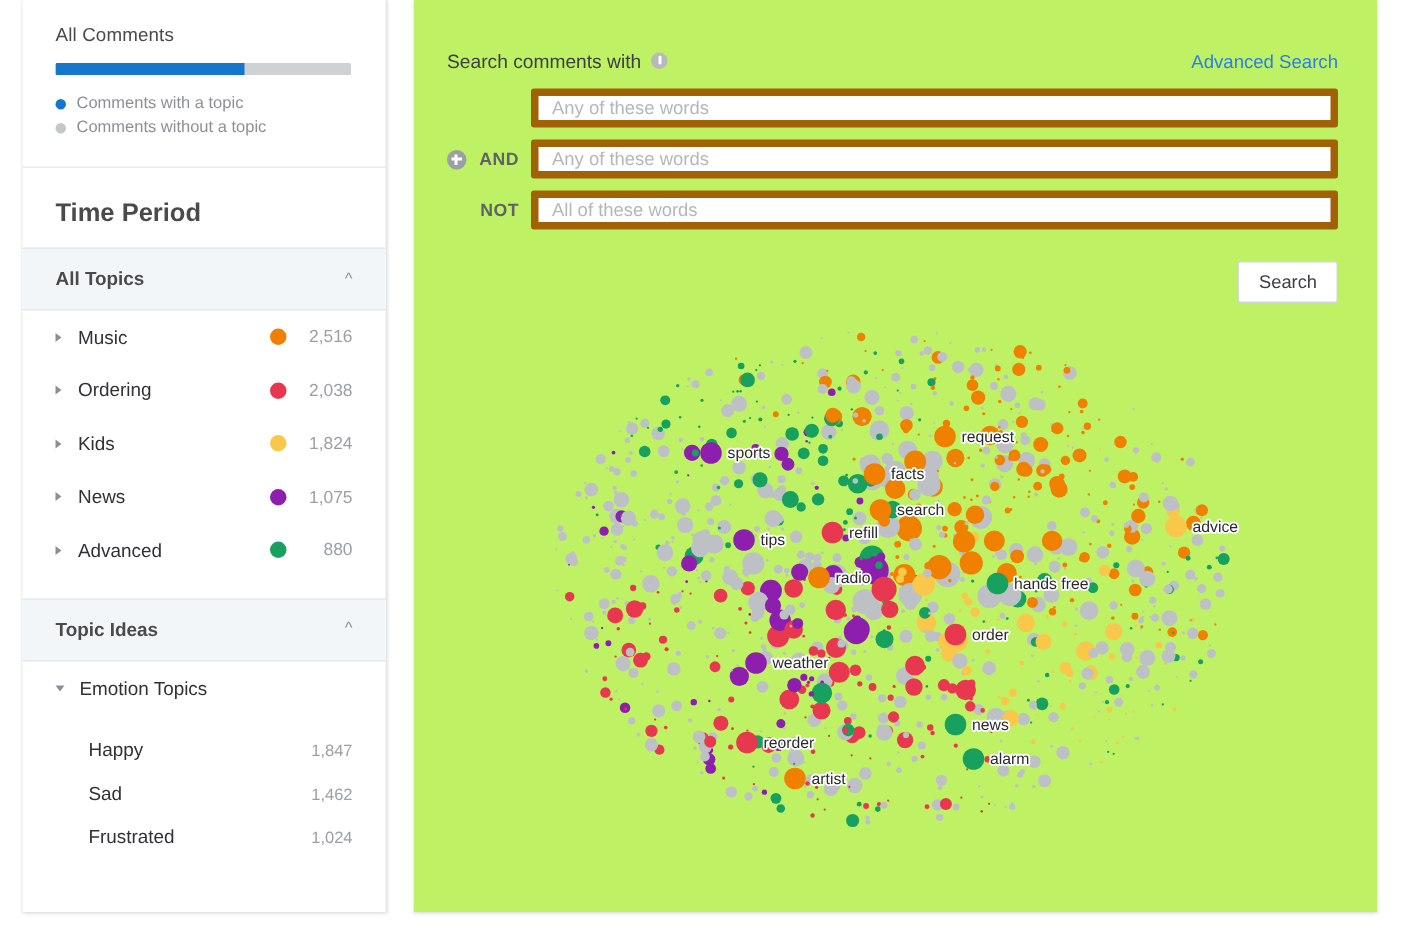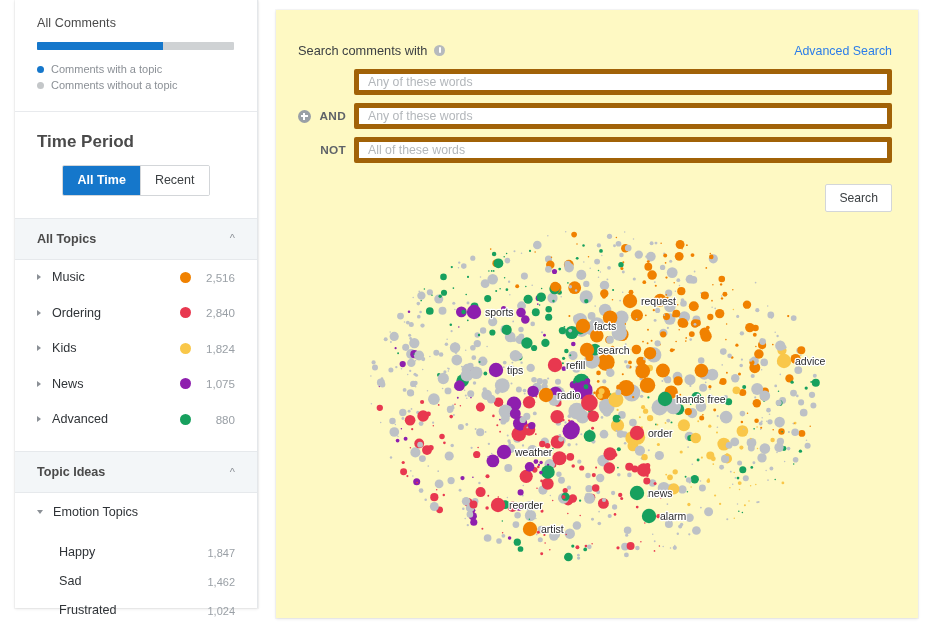--- a/index.html
+++ b/index.html
@@ -81,22 +81,22 @@
   .ideas-group .gname { font-size: 12.6px; color: #2f3337; }
   .idea-row {
     display: flex; align-items: flex-end; justify-content: space-between;
     padding: 0 22px 0 44px; height: 29px;
   }
   .idea-name { font-size: 12.6px; color: #2f3337; }
   .idea-count { font-size: 11px; color: #9aa0a6; }
 
   
   .main {
-    position: absolute; left: 276px; top: 10px; width: 642px; height: 608px;
-    background: #fef9c3;
+    position: absolute; left: 276px; top: 0; width: 642px; height: 608px;
+    background: #bef264;
     box-shadow: 0 1px 3px rgba(0,0,0,0.10), 0 0 0 1px rgba(0,0,0,0.03);
   }
   .search-head {
     display: flex; align-items: center; justify-content: space-between;
     padding: 33px 26px 0 22px;
   }
   .search-head-left { display: flex; align-items: center; }
   .search-title { font-size: 12.8px; color: #3c4043; }
   .info-icon {
     width: 11px; height: 11px; border-radius: 50%; background: #b6babd;
@@ -167,45 +167,39 @@
           <span class="legend-dot off"></span>
           <span class="legend-label">Comments without a topic</span>
         </div>
       </div>
     </div>
 
     <div class="sb-divider"></div>
 
     <div class="sb-block">
       <div class="time-title">Time Period</div>
-      <div class="toggle-wrap">
-        <div class="toggle">
-          <button class="active">All Time</button>
-          <button>Recent</button>
-        </div>
-      </div>
     </div>
 
     <div class="section-head">
       <span class="st">All Topics</span>
       <span class="chev">^</span>
     </div>
 
     <div>
       <div class="topic-row">
         <span class="tri"></span>
         <span class="topic-name">Music</span>
         <span class="topic-dot" style="background:#f08100"></span>
         <span class="topic-count">2,516</span>
       </div>
       <div class="topic-row">
         <span class="tri"></span>
         <span class="topic-name">Ordering</span>
         <span class="topic-dot" style="background:#e8384f"></span>
-        <span class="topic-count">2,840</span>
+        <span class="topic-count">2,038</span>
       </div>
       <div class="topic-row">
         <span class="tri"></span>
         <span class="topic-name">Kids</span>
         <span class="topic-dot" style="background:#f9c749"></span>
         <span class="topic-count">1,824</span>
       </div>
       <div class="topic-row">
         <span class="tri"></span>
         <span class="topic-name">News</span>

